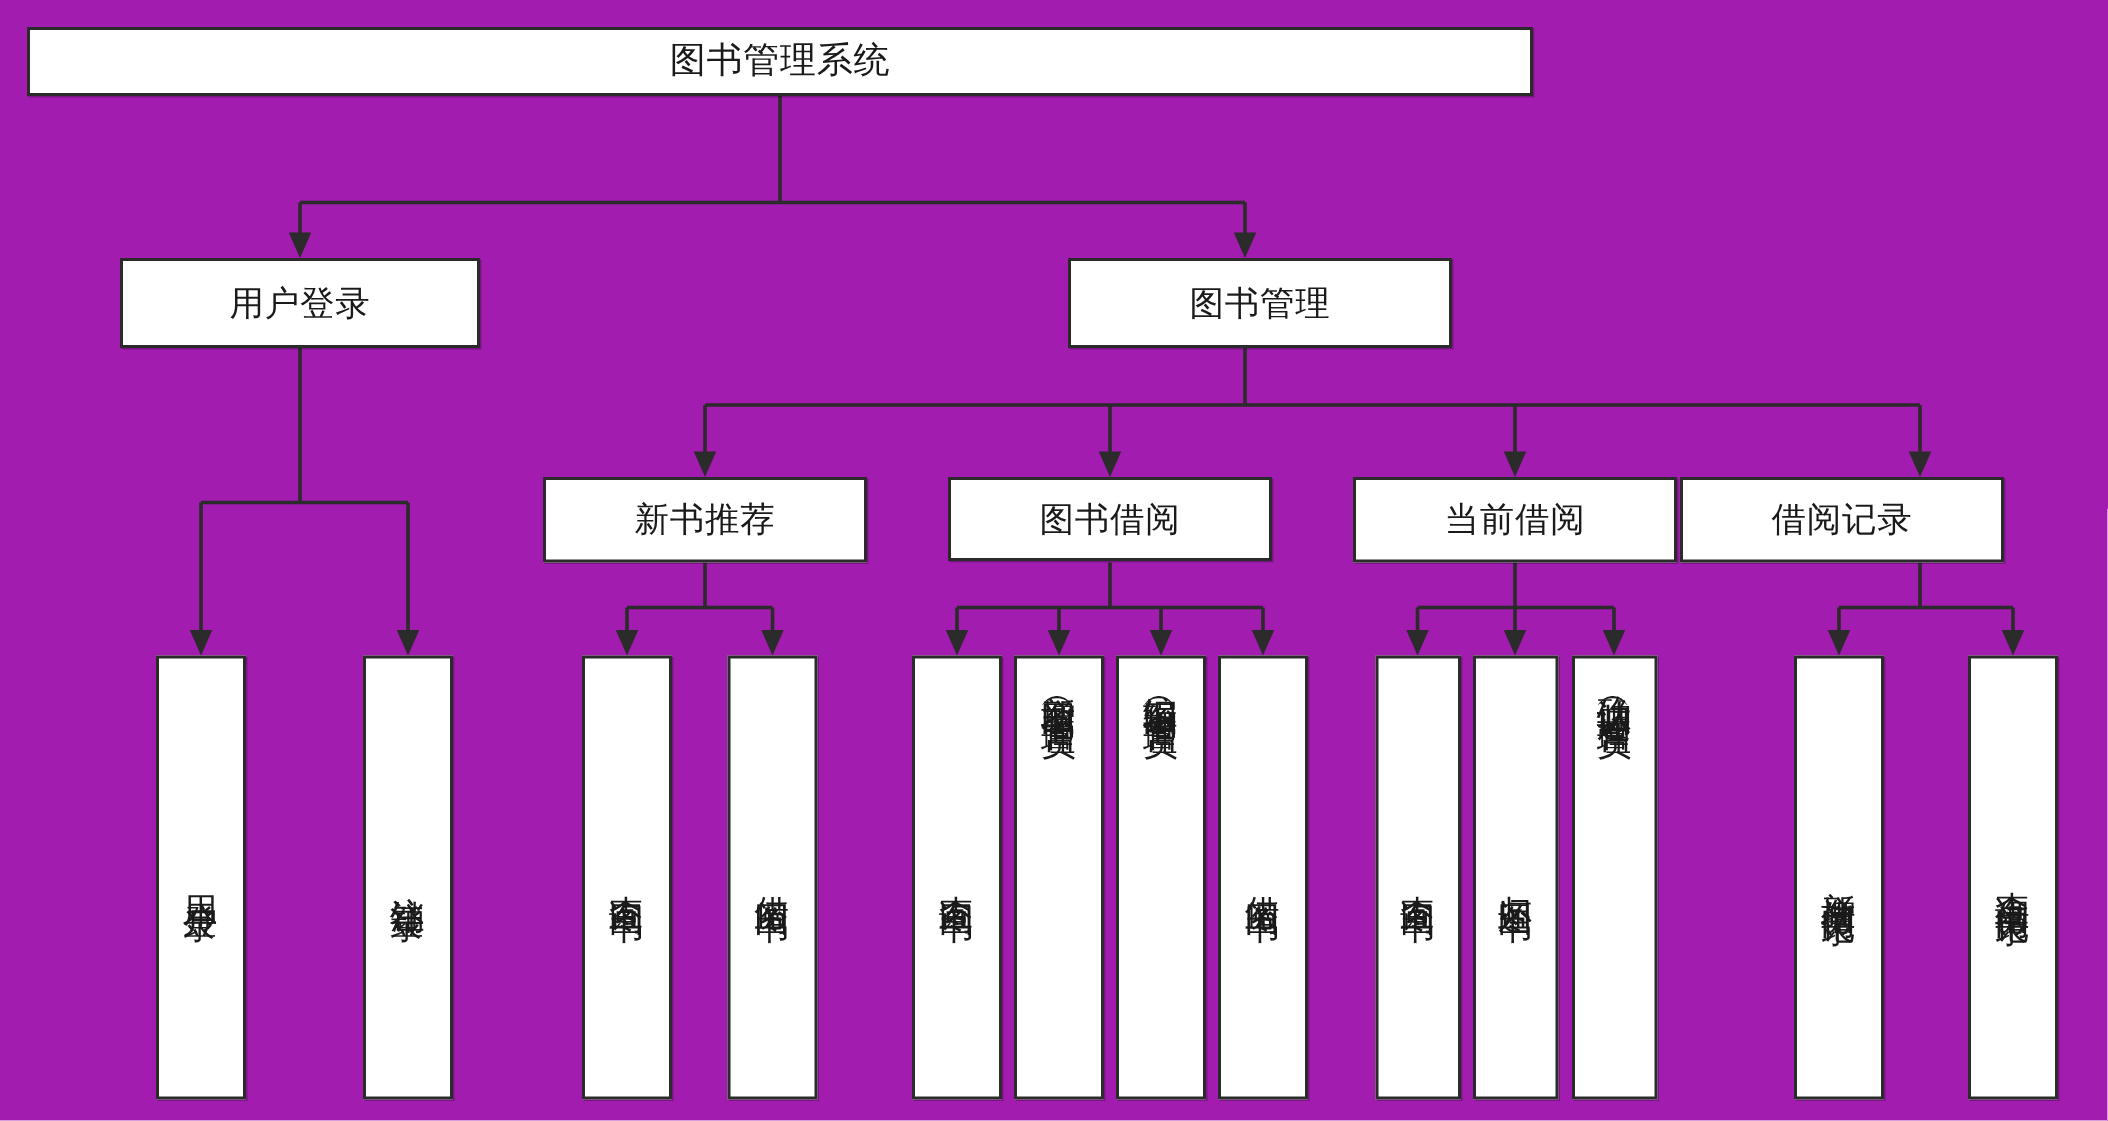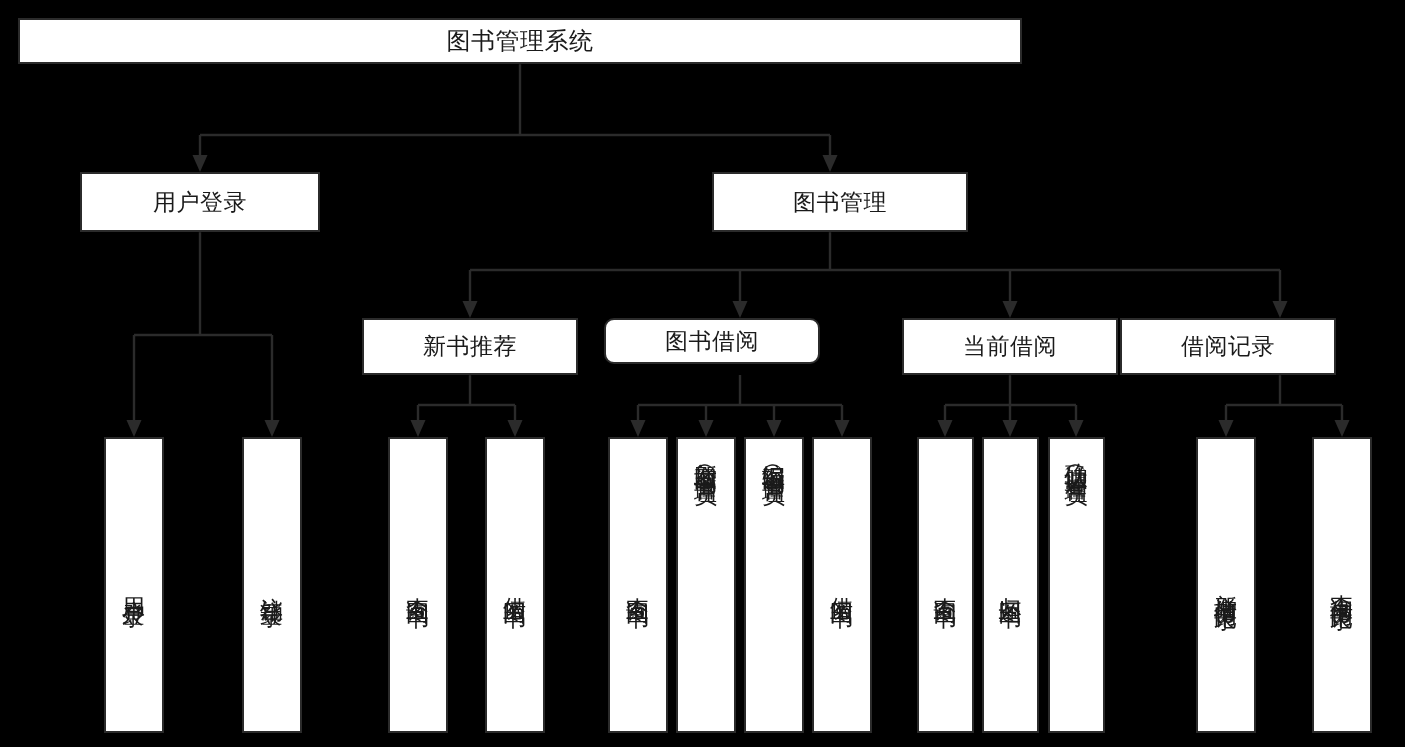--- a/index.html
+++ b/index.html
@@ -7,21 +7,21 @@
     padding: 0;
     background: #ffffff;
   }
   body {
     font-family: "Liberation Sans", "DejaVu Sans", sans-serif;
   }
   #diagram-root {
     position: relative;
     width: 1405px;
     height: 747px;
-    background: #000000;
+    background: #a21caf;
     overflow: hidden;
   }
   svg.connectors {
     position: absolute;
     left: 0;
     top: 0;
     width: 1405px;
     height: 747px;
   }
   .node {
@@ -113,21 +113,21 @@
       </div>
       <div class="node horizontal" style="left: 80px; top: 172px; width: 240px; height: 60px;">
         <span class="node-label">用户登录</span>
       </div>
       <div class="node horizontal" style="left: 712px; top: 172px; width: 256px; height: 60px;">
         <span class="node-label">图书管理</span>
       </div>
       <div class="node horizontal" style="left: 362px; top: 318px; width: 216px; height: 57px;">
         <span class="node-label">新书推荐</span>
       </div>
-      <div class="node horizontal" style="left: 604px; top: 318px; width: 216px; height: 46px; border-radius: 10px;">
+      <div class="node horizontal" style="left: 632px; top: 318px; width: 216px; height: 56px;">
         <span class="node-label">图书借阅</span>
       </div>
       <div class="node horizontal" style="left: 902px; top: 318px; width: 216px; height: 57px;">
         <span class="node-label">当前借阅</span>
       </div>
       <div class="node horizontal" style="left: 1120px; top: 318px; width: 216px; height: 57px;">
         <span class="node-label">借阅记录</span>
       </div>
       <div class="node vertical centered" style="left: 104px; top: 437px; width: 60px; height: 296px;">
         <span class="node-label">用户登录</span>

